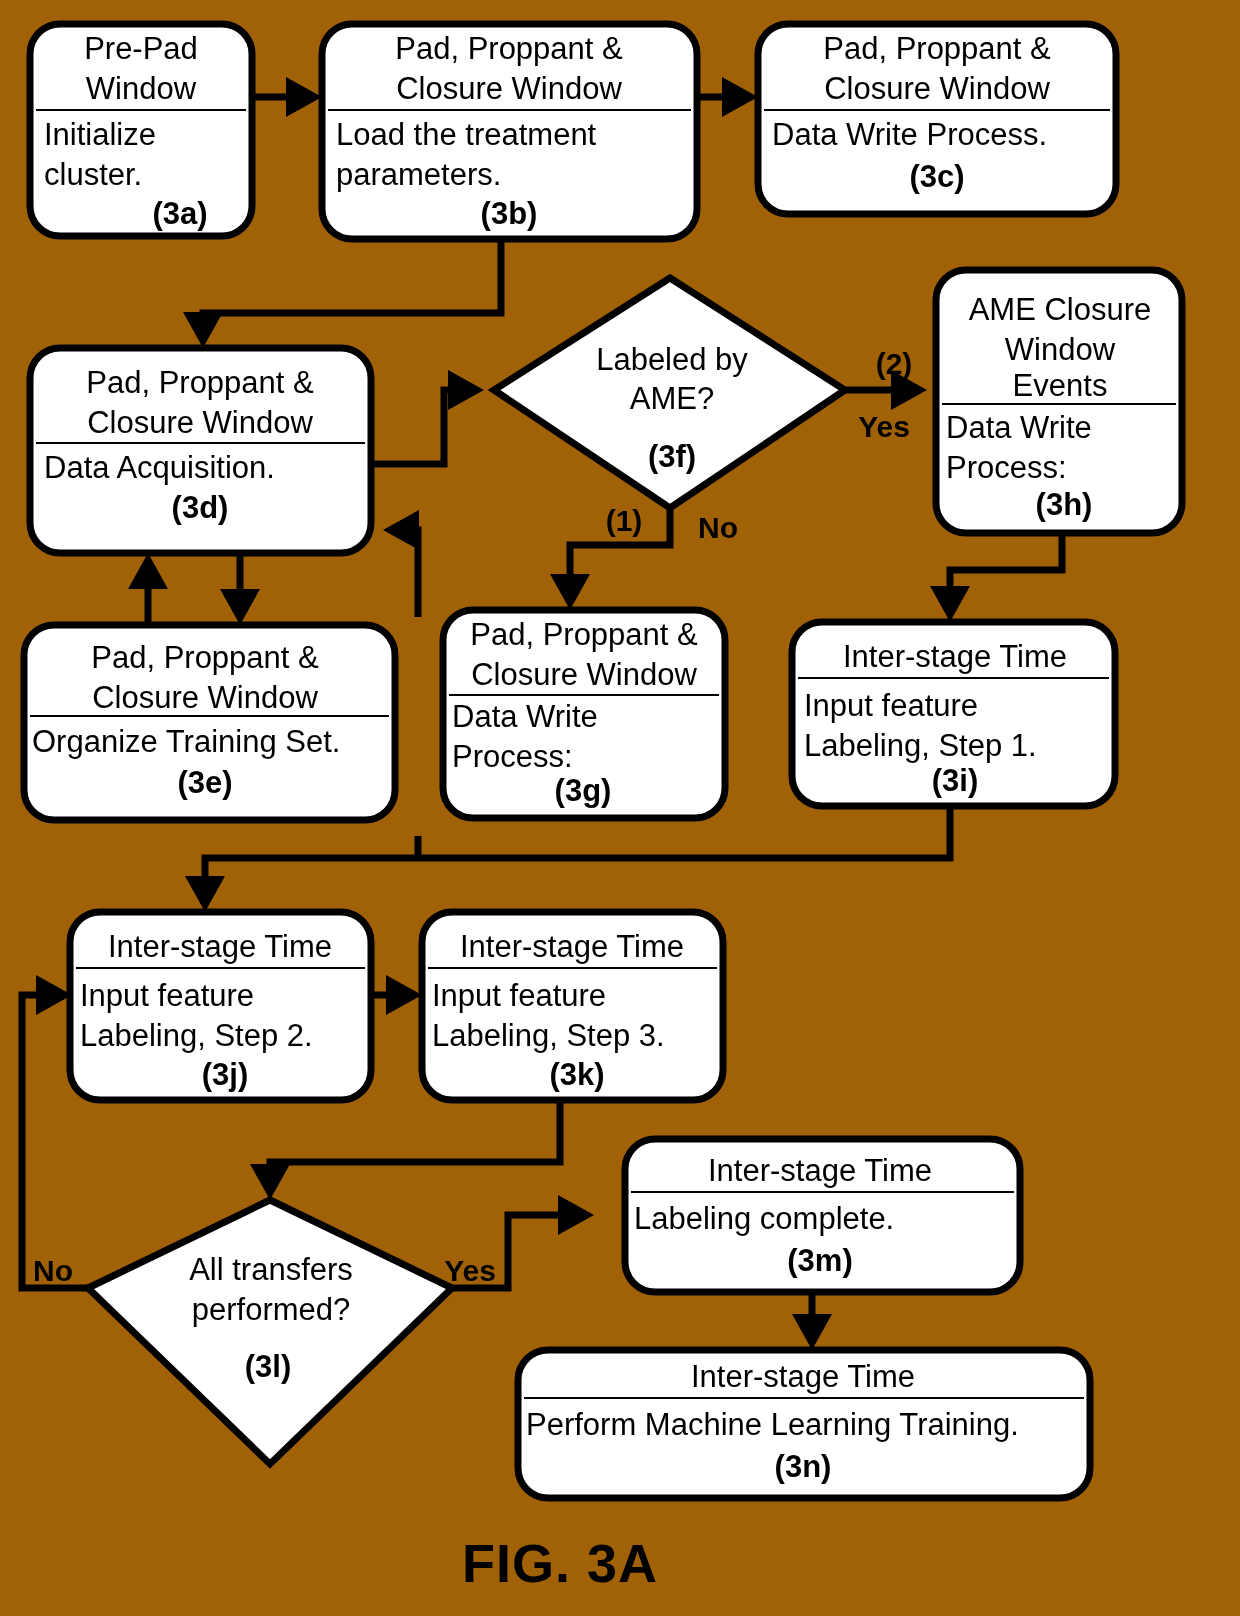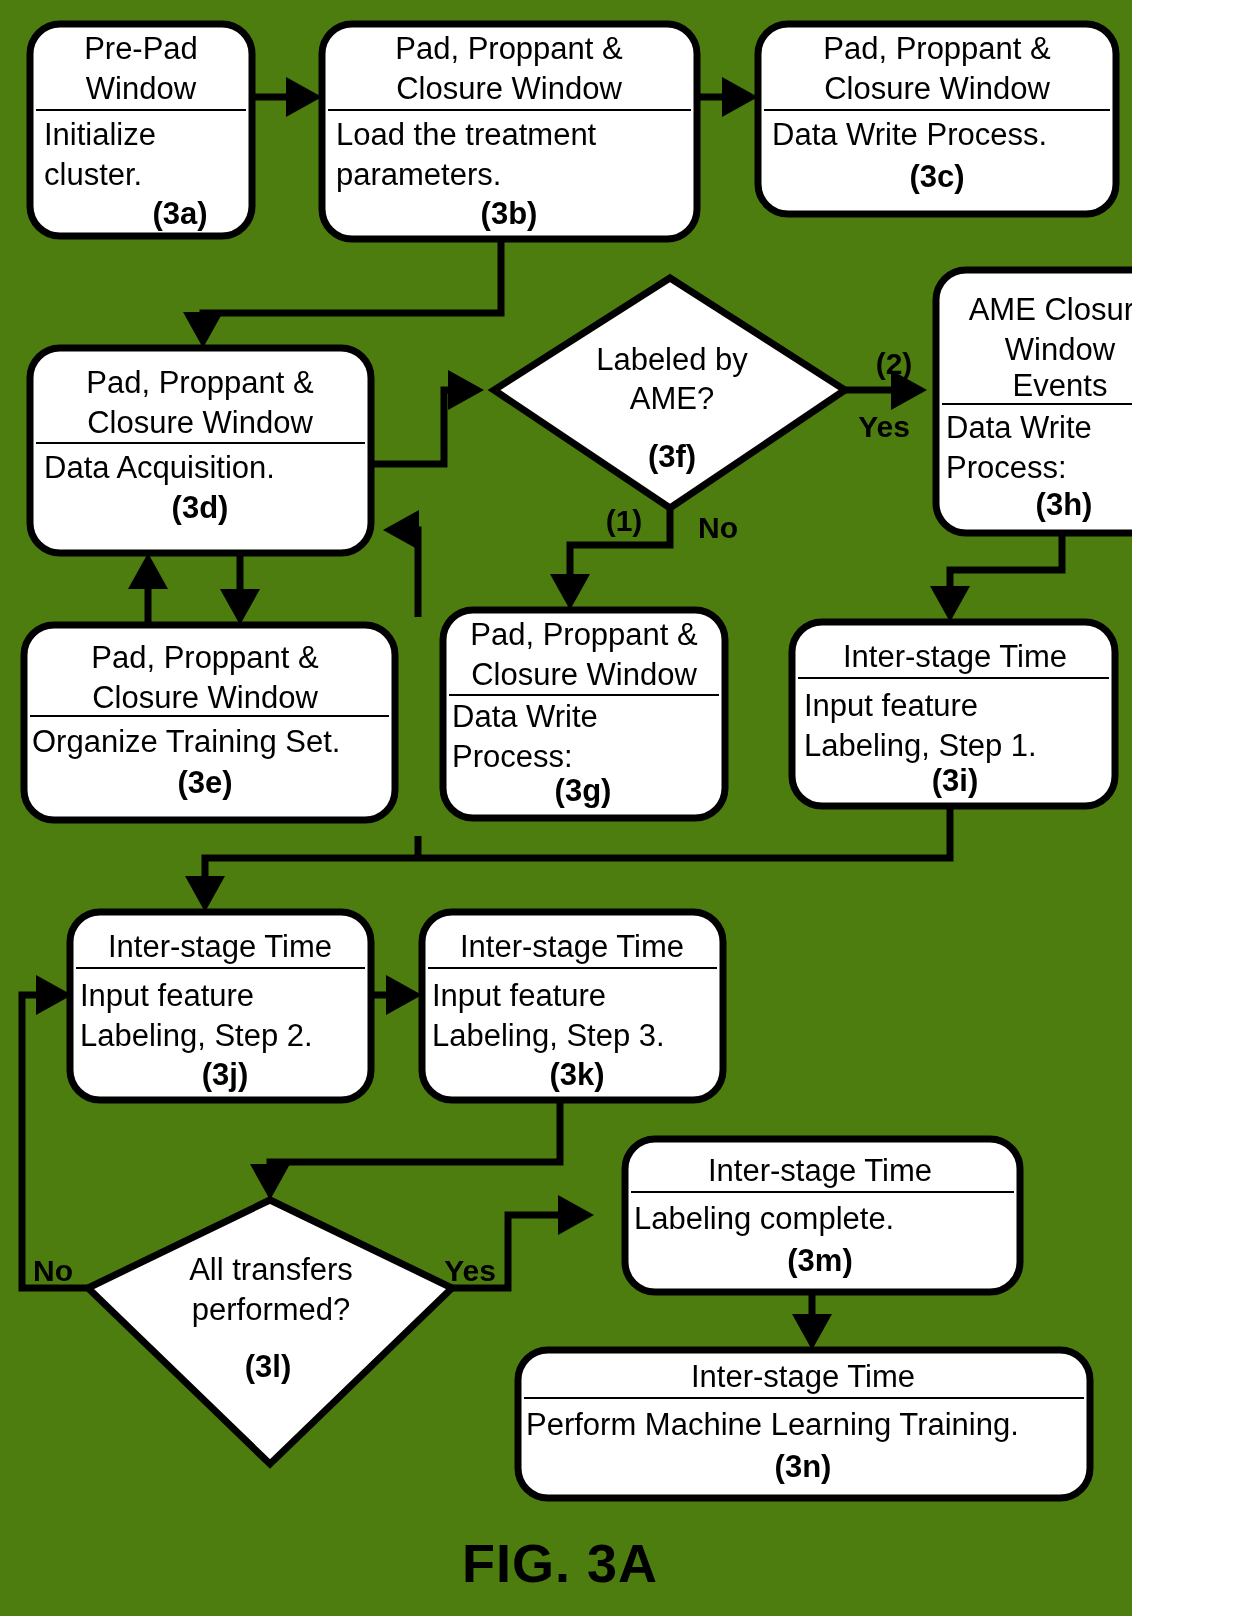--- a/index.html
+++ b/index.html
@@ -6,23 +6,23 @@
     margin: 0;
     padding: 0;
     background: #ffffff;
   }
   body {
     font-family: "Liberation Sans", sans-serif;
     color: #000000;
   }
   #page {
     position: relative;
-    width: 1132px;
+    width: 1240px;
     height: 1616px;
-    background: #4d7c0f;
+    background: #a16207;
     overflow: hidden;
   }
   svg.flow {
     position: absolute;
     top: 0;
     left: 0;
     width: 1240px;
     height: 1616px;
   }
   .node-box {

